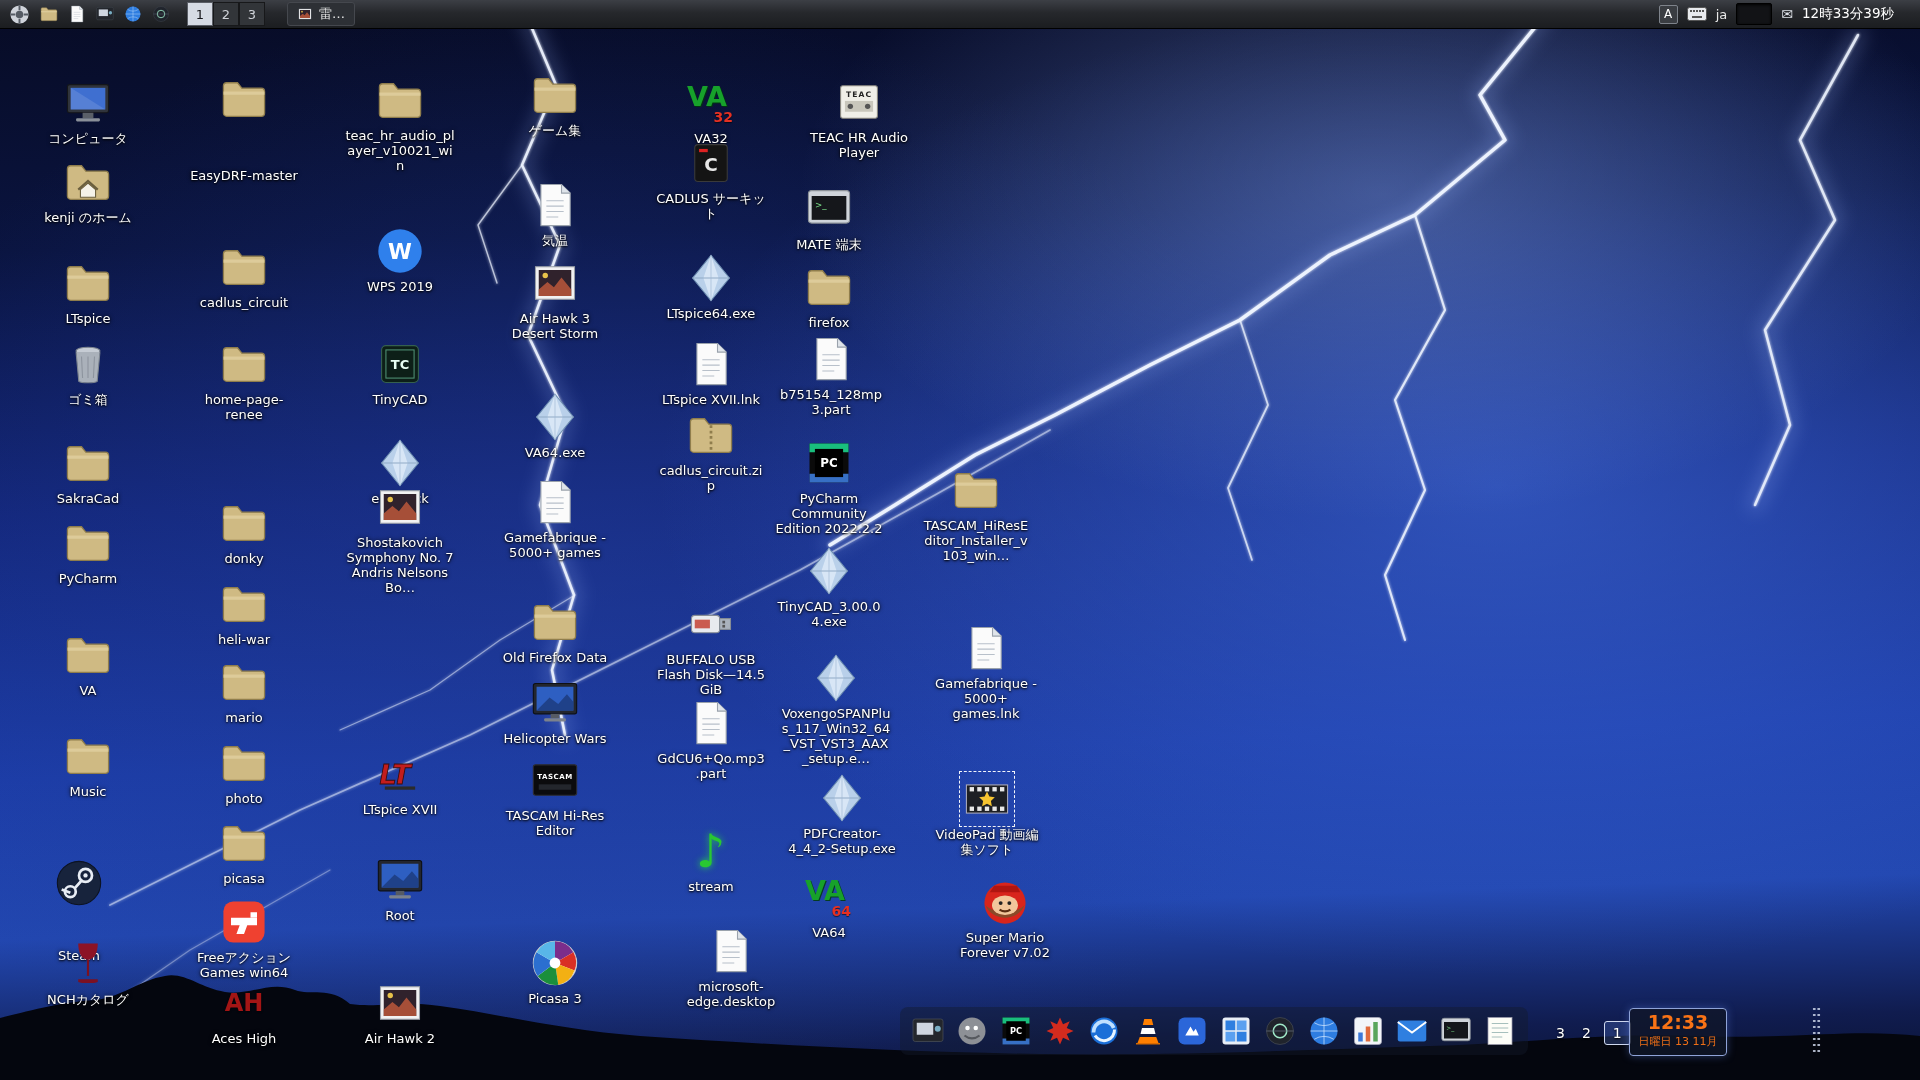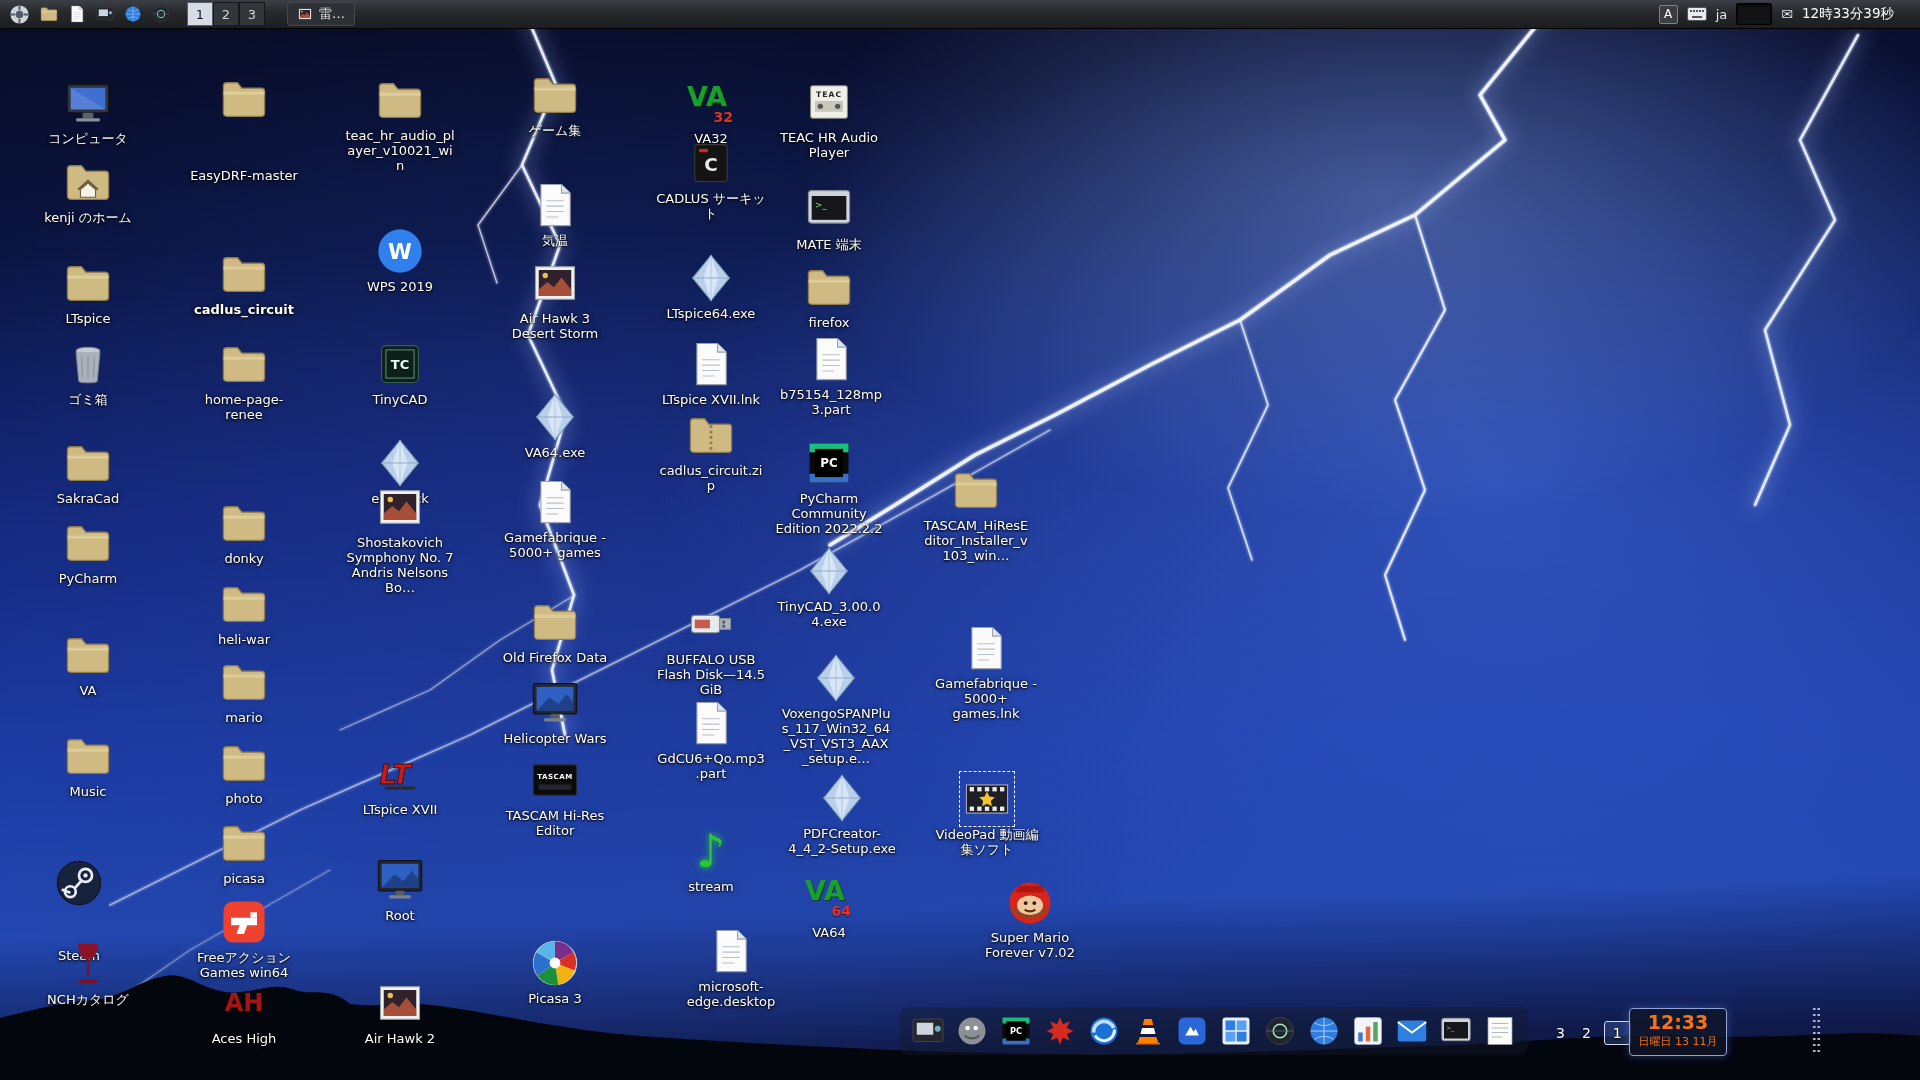--- a/index.html
+++ b/index.html
@@ -217,21 +217,21 @@
     </div>
     <div class="cell" style="left: 189px; top: 73px; gap: 44px;">
       <span class="di">
         <svg viewBox="0 0 48 48">
           <path d="M5 12c0-1.7 1.3-3 3-3h10l4 5h18c1.7 0 3 1.3 3 3v20c0 1.7-1.3 3-3 3H8c-1.7 0-3-1.3-3-3z" fill="#cfba83" stroke="#8f7d4c" stroke-width="1.2"></path>
           <path d="M5 17h38v3H5z" fill="#e2d3a4" opacity=".7"></path>
         </svg>
       </span>
       <span class="lbl">EasyDRF-master</span>
     </div>
-    <div class="cell" style="left: 189px; top: 248px; font-weight: bold;">
+    <div class="cell" style="left: 189px; top: 241px;">
       <span class="di">
         <svg viewBox="0 0 48 48">
           <path d="M5 12c0-1.7 1.3-3 3-3h10l4 5h18c1.7 0 3 1.3 3 3v20c0 1.7-1.3 3-3 3H8c-1.7 0-3-1.3-3-3z" fill="#cfba83" stroke="#8f7d4c" stroke-width="1.2"></path>
           <path d="M5 17h38v3H5z" fill="#e2d3a4" opacity=".7"></path>
         </svg>
       </span>
       <span class="lbl">cadlus_circuit</span>
     </div>
     <div class="cell" style="left: 189px; top: 338px;">
       <span class="di">
@@ -562,21 +562,21 @@
     <div class="cell" style="left: 676px; top: 925px;">
       <span class="di">
         <svg viewBox="0 0 48 48">
           <path d="M11 5h19l8 8v30H11z" fill="#fbfbfb" stroke="#9aa2ac"></path>
           <path d="M30 5v8h8" fill="#dfe4ea" stroke="#9aa2ac"></path>
           <path d="M16 20h16M16 25h16M16 30h16M16 35h11" stroke="#b8c0ca" fill="none"></path>
         </svg>
       </span>
       <span class="lbl">microsoft-edge.desktop</span>
     </div>
-    <div class="cell" style="left: 774px; top: 76px;">
+    <div class="cell" style="left: 804px; top: 76px;">
       <span class="di">
         <svg viewBox="0 0 48 48">
           <rect x="7" y="9" width="34" height="30" rx="2" fill="#f0efe8" stroke="#8a8880"></rect>
           <text x="24" y="19" font-size="7" font-weight="bold" fill="#222" text-anchor="middle" letter-spacing="1">TEAC</text>
           <rect x="11" y="23" width="26" height="10" fill="#c9c7bc"></rect>
           <circle cx="16" cy="28" r="2.5" fill="#555"></circle>
           <circle cx="32" cy="28" r="2.5" fill="#555"></circle>
         </svg>
       </span>
       <span class="lbl">TEAC HR Audio Player</span>
@@ -697,21 +697,21 @@
             <rect x="15" y="31" width="4" height="4"></rect>
             <rect x="22" y="31" width="4" height="4"></rect>
             <rect x="29" y="31" width="4" height="4"></rect>
             <rect x="36" y="31" width="4" height="4"></rect>
           </g>
           <path d="M24 17l2.2 4.6 5 .7-3.6 3.5.9 5-4.5-2.4-4.5 2.4.9-5-3.6-3.5 5-.7z" fill="#f6c431"></path>
         </svg>
       </span>
       <span class="lbl">VideoPad 動画編集ソフト</span>
     </div>
-    <div class="cell" style="left: 975px; top: 876px;">
+    <div class="cell" style="left: 950px; top: 876px;">
       <span class="di">
         <svg viewBox="0 0 48 48">
           <circle cx="24" cy="25" r="19" fill="#d8251c"></circle>
           <path d="M6 27a19 17 0 0 0 36 0c-4 4-10 6-18 6s-14-2-18-6z" fill="#8a4a28"></path>
           <path d="M10 15h28l-3-6H14z" fill="#b01510"></path>
           <ellipse cx="24" cy="27" rx="12" ry="9" fill="#f2c79b"></ellipse>
           <circle cx="20" cy="25" r="1.8" fill="#222"></circle>
           <circle cx="28" cy="25" r="1.8" fill="#222"></circle>
           <path d="M19 31c3 2 7 2 10 0" stroke="#5a2d12" stroke-width="2" fill="none"></path>
         </svg>

